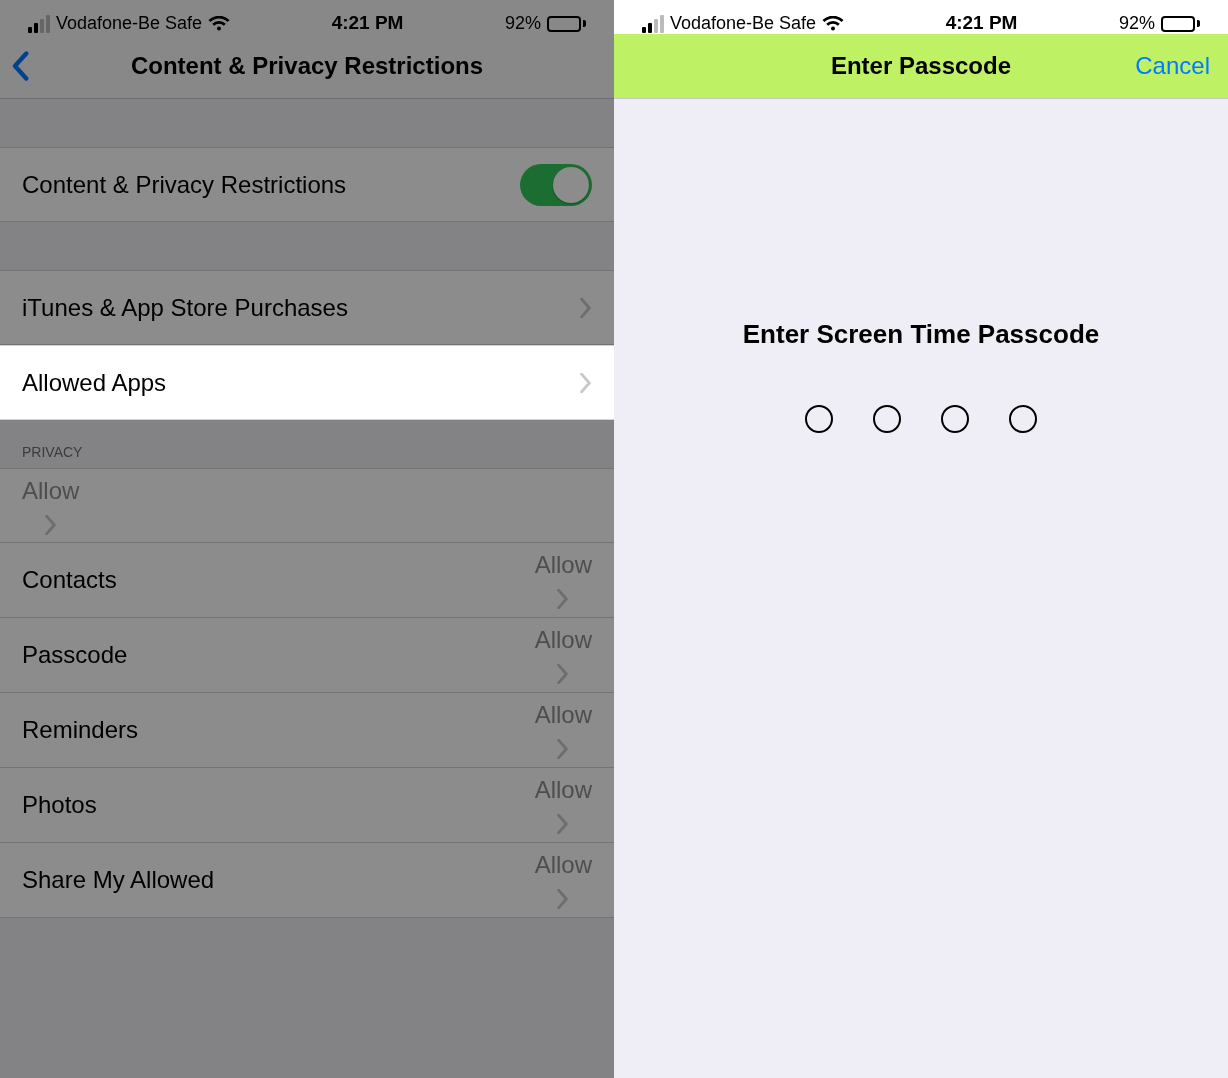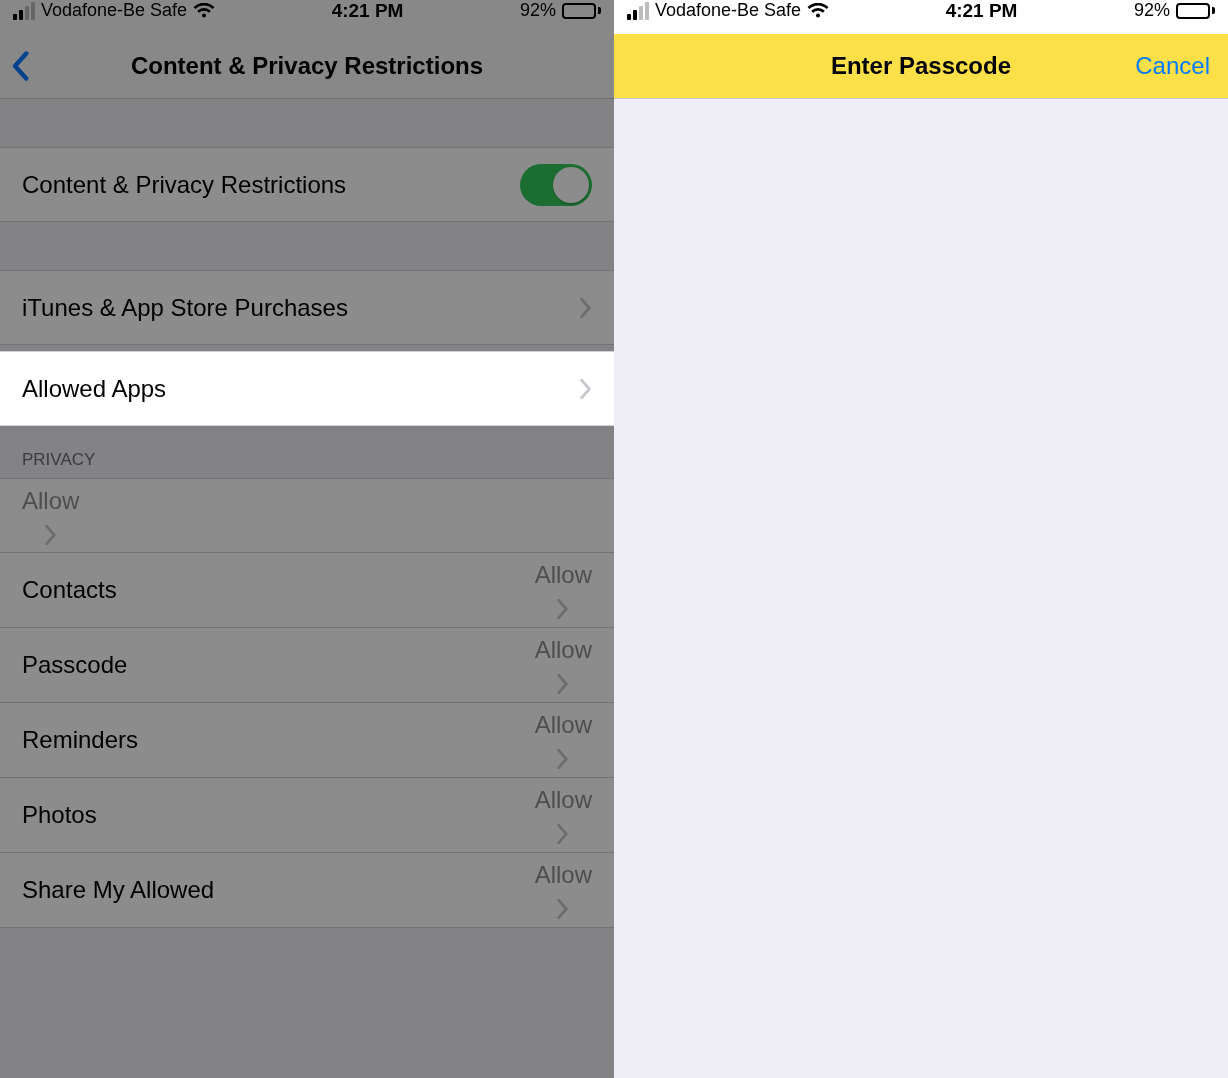--- a/index.html
+++ b/index.html
@@ -26,23 +26,23 @@
     inset: 0;
     background: rgba(0,0,0,0.45);
     pointer-events: none;
     z-index: 5;
   }
 
   
   .status-bar {
     height: 34px;
     display: flex;
-    align-items: flex-start;
+    align-items: flex-end;
     justify-content: space-between;
-    padding: 0 13px;
+    padding: 0 28px;
     font-size: 18px;
     font-weight: 500;
     background: #f8f8f8;
   }
   .phone-right .status-bar { background: #fff; }
   .status-left, .status-right { display: flex; align-items: center; gap: 6px; }
   .status-time { font-weight: 700; font-size: 19px; }
   .signal { display: flex; align-items: flex-end; gap: 2px; }
   .signal .bar { width: 4px; background: #000; border-radius: 1px; }
   .signal .b1 { height: 6px; }
@@ -58,21 +58,21 @@
   
   .nav-bar {
     height: 65px;
     display: flex;
     align-items: center;
     justify-content: center;
     position: relative;
     background: #f8f8f8;
     border-bottom: 1px solid #c8c8cc;
   }
-  .phone-right .nav-bar { background: #fde047; }
+  .phone-right .nav-bar { background: #bef264; }
   .nav-title { font-size: 24px; font-weight: 700; color:#000; }
   .nav-back {
     position: absolute; left: 10px; top: 50%; transform: translateY(-50%);
     display: flex; align-items: center; cursor: pointer;
     color: #007aff;
   }
   .nav-back svg { display:block; }
   .nav-right {
     position: absolute; right: 18px; top: 50%; transform: translateY(-50%);
     font-size: 24px; color: #007aff; cursor: pointer;
@@ -101,29 +101,28 @@
     width: 72px; height: 42px; border-radius: 21px; background: #34c759;
     position: relative; cursor: pointer;
   }
   .toggle-knob {
     position: absolute; right: 3px; top: 3px; width: 36px; height: 36px;
     background: #fff; border-radius: 50%;
     box-shadow: 0 1px 2px rgba(0,0,0,0.3);
   }
 
   .section-header {
-    font-size: 17px; color:#6d6d72; padding: 24px 22px 8px; text-transform: uppercase;
+    font-size: 14px; color:#6d6d72; padding: 24px 22px 8px; text-transform: uppercase;
   }
 
   
   .row.highlight {
     position: relative;
     z-index: 10;
     border-top: 1px solid #d1d1d6;
-    margin-top: 6px;
   }
 
   
   .passcode-body {
     padding-top: 220px;
     text-align: center;
   }
   .passcode-title {
     font-size: 26px; font-weight: 700; color:#000;
     margin-bottom: 55px;
@@ -298,14 +297,23 @@
         <span class="battery-tip"></span>
       </span>
     </div>
   </div>
 
   <div class="nav-bar">
     <div class="nav-title">Enter Passcode</div>
     <div class="nav-right">Cancel</div>
   </div>
 
+  <div class="passcode-body">
+    <div class="passcode-title">Enter Screen Time Passcode</div>
+    <div class="passcode-dots">
+      <div class="dot"></div>
+      <div class="dot"></div>
+      <div class="dot"></div>
+      <div class="dot"></div>
+    </div>
+  </div>
 
 </div>
 
 </body></html>

